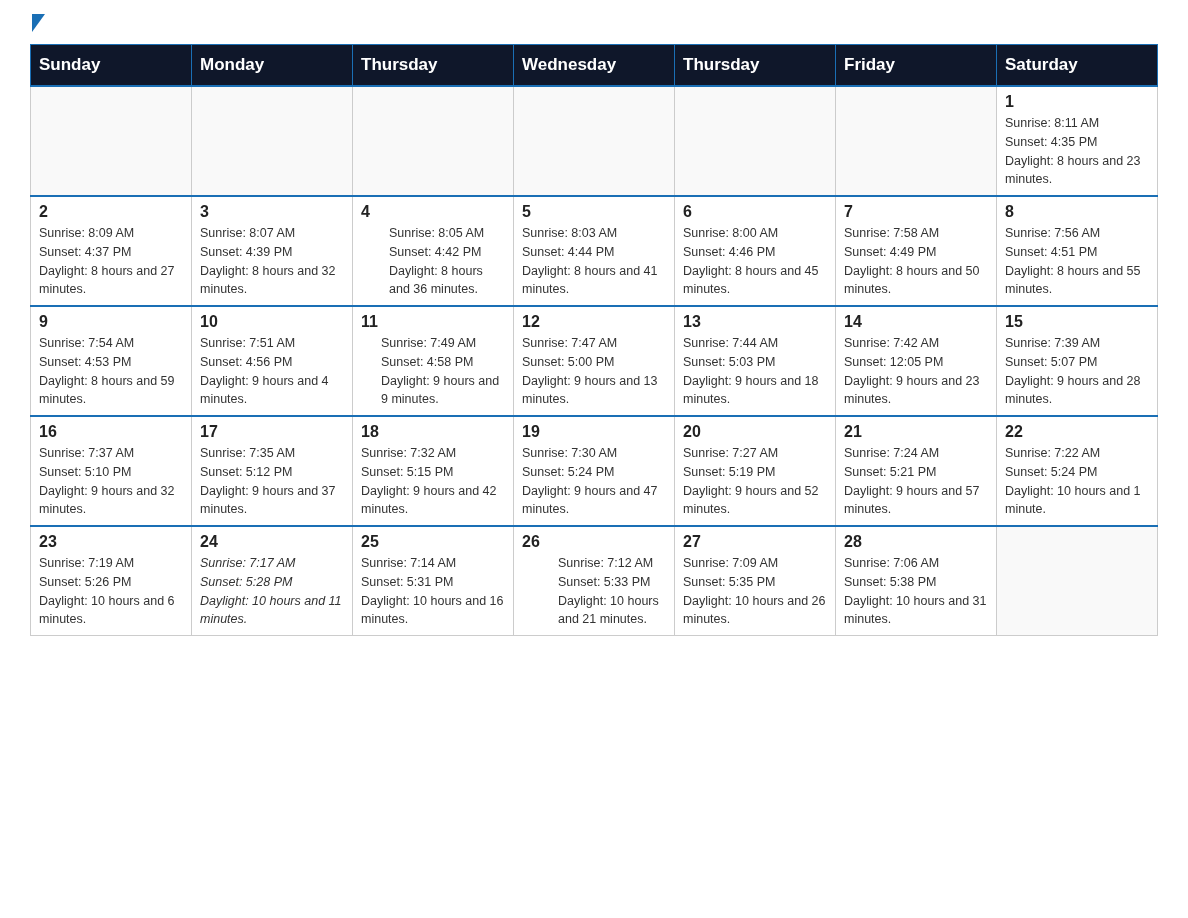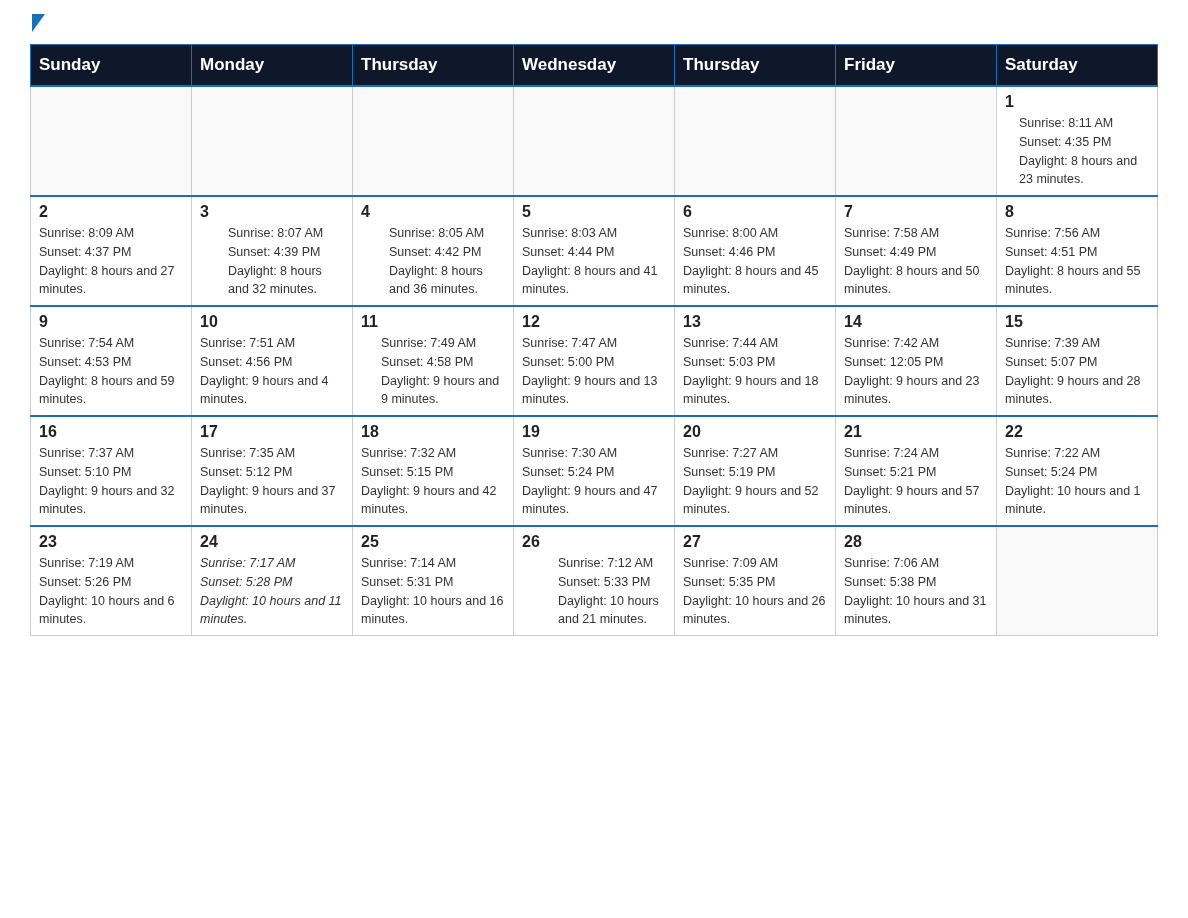--- a/index.html
+++ b/index.html
@@ -139,35 +139,35 @@
   <tbody id="calendar-body">
   <tr>
         <td class="empty-cell"></td>
         <td class="empty-cell"></td>
         <td class="empty-cell"></td>
         <td class="empty-cell"></td>
         <td class="empty-cell"></td>
         <td class="empty-cell"></td>
         <td>
           <span class="day-number">1</span>
-          <div class="day-info" style="white-space: pre-line; margin-left: 14px;">Sunrise: 8:11 AM
+          <div class="day-info" style="white-space: pre-line;">Sunrise: 8:11 AM
 Sunset: 4:35 PM
 Daylight: 8 hours and 23 minutes.</div>
         </td>
       </tr>
       <tr>
         <td>
           <span class="day-number">2</span>
           <div class="day-info" style="white-space: pre-line;">Sunrise: 8:09 AM
 Sunset: 4:37 PM
 Daylight: 8 hours and 27 minutes.</div>
         </td>
         <td>
           <span class="day-number">3</span>
-          <div class="day-info" style="white-space: pre-line; margin-left: 28px;">Sunrise: 8:07 AM
+          <div class="day-info" style="white-space: pre-line;">Sunrise: 8:07 AM
 Sunset: 4:39 PM
 Daylight: 8 hours and 32 minutes.</div>
         </td>
         <td>
           <span class="day-number">4</span>
           <div class="day-info" style="white-space: pre-line; margin-left: 28px;">Sunrise: 8:05 AM
 Sunset: 4:42 PM
 Daylight: 8 hours and 36 minutes.</div>
         </td>
         <td>

